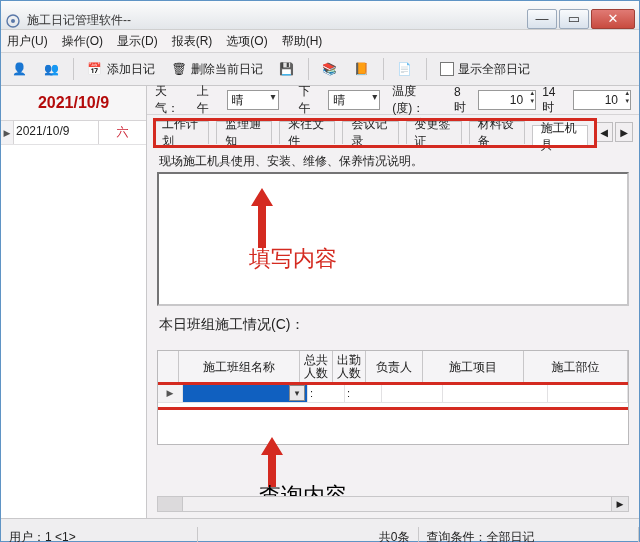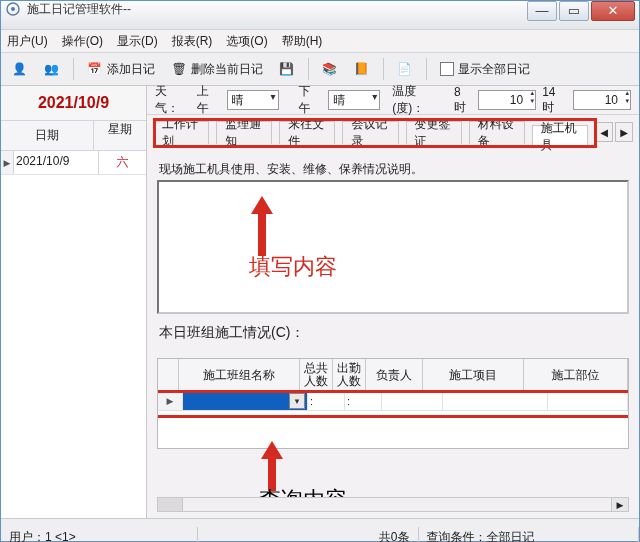--- a/index.html
+++ b/index.html
@@ -1,18 +1,18 @@
 <!DOCTYPE html>
 <html><head>
 <meta charset="utf-8">
 <style>
   html,body{margin:0;padding:0;font-family:"Microsoft YaHei","SimSun",Arial,sans-serif;font-size:12px;color:#222;background:#eee;}
   .window{width:640px;height:542px;box-sizing:border-box;background:#f1eef0;border:1px solid #5f94c5;display:flex;flex-direction:column;position:relative;}
   
-  .titlebar{height:28px;background:linear-gradient(#fcfcfc,#e3e6ea);display:flex;align-items:flex-start;padding:0 4px;border-bottom:1px solid #cfcfcf;}
+  .titlebar{height:28px;background:linear-gradient(#fcfcfc,#e3e6ea);display:flex;align-items:flex-end;padding:0 4px;border-bottom:1px solid #cfcfcf;}
   .titlebar .app-icon{width:16px;height:16px;margin-right:6px;display:flex;align-items:center;justify-content:center;}
   .titlebar .app-icon svg{width:16px;height:16px;}
   .titlebar .title{flex:1;color:#333;}
   .win-btns{display:flex;gap:2px;}
   .win-btn{width:28px;height:18px;border:1px solid #9aa9bb;background:linear-gradient(#f8fafc,#d9e2ec);border-radius:2px;display:flex;align-items:center;justify-content:center;color:#333;}
   .win-btn.close{background:linear-gradient(#e07a74,#c84b3f);border-color:#a03f35;color:#fff;width:42px;}
   
   .menubar{height:22px;background:#f4f2f3;display:flex;align-items:center;padding:0 6px;gap:14px;border-bottom:1px solid #d6d4d6;}
   .menubar .menu-item{color:#222;cursor:default;}
   
@@ -44,21 +44,21 @@
   
   .tab-wrap{position:relative;padding:6px 6px 0 6px;}
   .redbox1{position:absolute;left:6px;right:42px;top:3px;height:24px;border:3px solid #d42a20;pointer-events:none;}
   .tab-row{display:flex;align-items:center;height:22px;gap:8px;}
   .tab{padding:0 8px;height:22px;display:flex;align-items:center;border:1px solid #c8c7c9;border-bottom:none;background:#f2f0f2;margin-right:-1px;font-size:12px;cursor:default;}
   .tab.active{background:#fff;margin-top:8px;}
   .tab-nav{margin-left:auto;display:flex;gap:2px;}
   .tab-nav .navbtn{width:16px;height:18px;border:1px solid #bdbcbe;background:#f1eff1;display:flex;align-items:center;justify-content:center;font-size:10px;}
   
   .content-area{margin:2px 10px 6px 10px;}
-  .note-label{font-size:12px;margin:16px 2px 2px 2px;}
+  .note-label{font-size:12px;margin:8px 2px 2px 2px;}
   .textarea{border:2px inset #c8c7c9;background:#fff;height:130px;position:relative;padding-left:32px;}
   .arrow1{position:absolute;left:88px;top:14px;pointer-events:none;}
   .arrow1-label{position:absolute;left:90px;top:70px;color:#d42a20;font-size:22px;font-weight:500;pointer-events:none;}
   
   .shift-label{font-size:14px;margin:4px 2px 16px 12px;}
   .shift-table-wrap{margin:0 10px 0 10px;border:1px solid #bab9bb;background:#fff;position:relative;height:124px;overflow:hidden;}
   .shead{display:flex;background:#f5f4f6;border-bottom:1px solid #c8c7c9;height:32px;}
   .shead .sc{border-right:1px solid #c8c7c9;display:flex;align-items:center;justify-content:center;font-size:12px;line-height:13px;text-align:center;}
   .scw0{width:20px;}
   .scw1{width:120px;}
@@ -156,24 +156,20 @@
       <span class="checkbox"></span>
       <span>显示全部日记</span>
     </div>
   </div>
 
   <div class="main">
 
     <div class="left-pane">
       <div class="date-hdr">2021/10/9</div>
       <div class="date-table">
-        <div class="dt-head">
-          <div class="c1">日期</div>
-          <div class="c2">星期</div>
-        </div>
         <div class="dt-row">
           <div class="marker">▶</div>
           <div class="c1">2021/10/9</div>
           <div class="c2">六</div>
         </div>
       </div>
     </div>
 
     <div class="right-pane">
 

